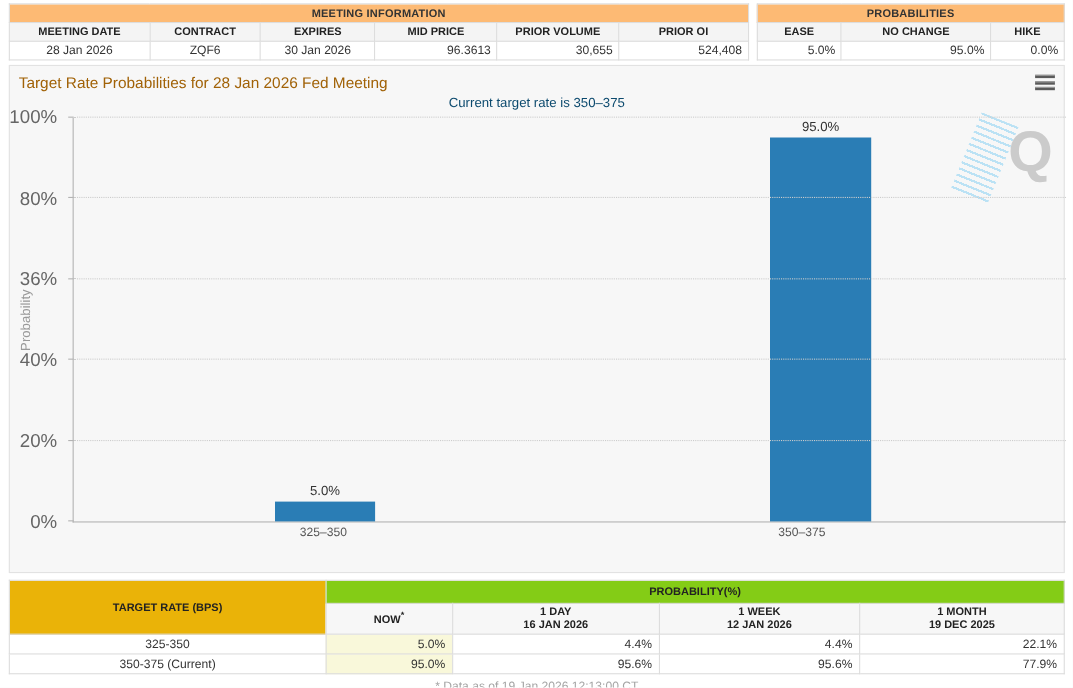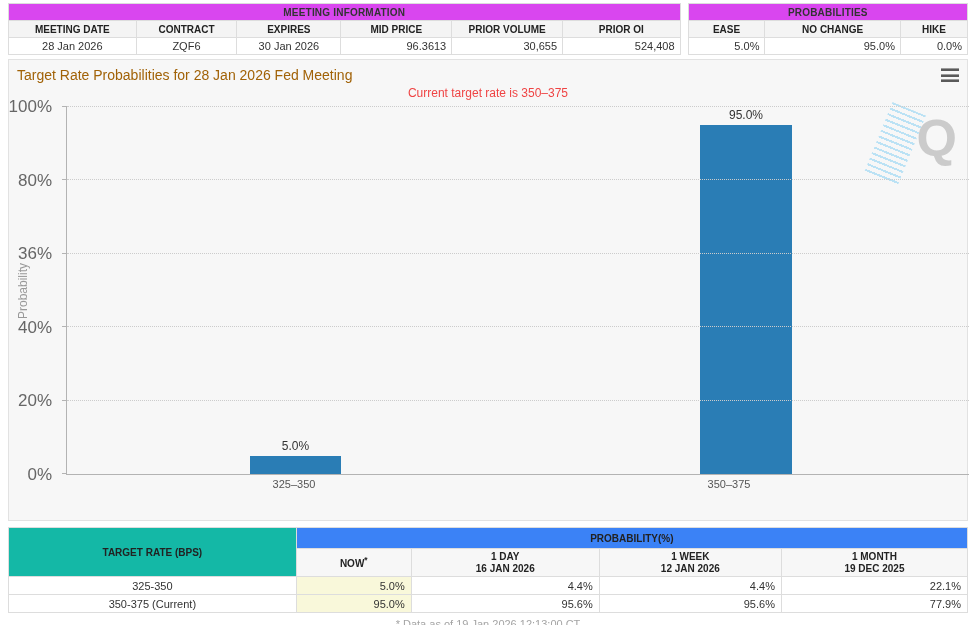--- a/index.html
+++ b/index.html
@@ -4,37 +4,37 @@
 <style>
   * { margin:0; padding:0; box-sizing:border-box; }
   html,body { width:975px; height:625px; background:#ffffff;
     font-family:"Liberation Sans", sans-serif; color:#333; overflow:hidden; }
   .page { padding:3px 7px 0 8px; }
 
   
   .top-tables { display:flex; gap:7px; }
   table.info { border-collapse:collapse; font-size:11px; background:#fff; }
   table.info th, table.info td { border:1px solid #ddd; padding:2px 5px; height:17px; }
-  table.info .grp { font-weight:bold; font-size:10px; text-align:center; background:#d946ef; letter-spacing:.2px; }
+  table.info .grp { font-weight:bold; font-size:10px; text-align:center; background:#fdba74; letter-spacing:.2px; }
   table.info .colh { font-weight:bold; font-size:10px; text-align:center; background:#f4f4f4; color:#222; }
   table.info td.c { text-align:center; }
   table.info td.r { text-align:right; }
   .t-meeting { width:674px; }
   .t-probs { width:281px; }
 
   
   .chart-widget { margin-top:4px; width:960px; height:462px; background:#f7f7f7;
     border:1px solid #e2e2e2; position:relative; }
   .chart-titlebar { display:flex; justify-content:space-between; align-items:flex-start;
     padding:7px 8px 0 8px; height:26px; }
   .chart-title { font-size:14px; color:#a16207; }
   .menu-btn { width:18px; height:15px; display:flex; flex-direction:column;
     justify-content:space-between; cursor:pointer; padding-top:1px; }
   .menu-btn i { display:block; height:3px; background:#5a5a5a; border-top:1px solid #9a9a9a; }
-  .chart-subtitle { text-align:center; font-size:12px; color:#ef4444; height:18px; }
+  .chart-subtitle { text-align:center; font-size:12px; color:#0c4a6e; height:18px; }
 
   .chart-body { position:relative; margin-top:3px; }
   .plot-wrap { position:relative; margin-left:57px; width:903px; height:368px; }
   .plot-area { position:absolute; inset:0;
     border-left:1px solid #b3b3b3; border-bottom:1px solid #b3b3b3; }
   .gridline { position:absolute; left:0; right:0; border-top:1px dotted #cccccc; }
   .ytick-mark { position:absolute; left:-5px; width:5px; height:1px; background:#b3b3b3; }
   .y-labels { position:absolute; left:-57px; top:0; bottom:0; width:50px; }
   .y-labels span { position:absolute; right:7px; font-size:17px; color:#666;
     transform:translateY(50%); }
@@ -61,22 +61,22 @@
     color:#cbcbcb; line-height:1; font-family:"Liberation Sans", sans-serif; }
   .wm-stripes { position:absolute; left:8px; top:-4px; width:36px; height:76px;
     transform:rotate(22deg);
     background:repeating-linear-gradient(to bottom, #b0def4 0px, #b0def4 2px,
       rgba(0,0,0,0) 2px, rgba(0,0,0,0) 6px); opacity:.85; }
 
   
   table.hist { border-collapse:collapse; width:960px; margin-top:6px; font-size:11px; background:#fff; }
   table.hist th, table.hist td { border:1px solid #ddd; padding:2px 6px; }
   table.hist th { font-size:10px; color:#222; }
-  .hist .left-head { width:30%; background:#14b8a6; text-align:center; font-weight:bold; }
-  .hist .grp-head { background:#3b82f6; text-align:center; font-weight:bold; height:21px; }
+  .hist .left-head { width:30%; background:#eab308; text-align:center; font-weight:bold; }
+  .hist .grp-head { background:#84cc16; text-align:center; font-weight:bold; height:21px; }
   .hist .sub-head { background:#f7f7f7; text-align:center; font-weight:bold; height:23px; line-height:1.15; }
   .hist .w-now { width:12%; } .hist .w-day { width:19.6%; }
   .hist .w-week { width:19%; } .hist .w-month { width:19.4%; }
   .hist td { height:18px; }
   .hist td.lbl { text-align:center; }
   .hist td.num { text-align:right; }
   .hist td.now-cell { background:#f9f8da; }
 
   .footnote { text-align:center; font-size:11px; color:#a4a4a4; margin-top:5px; }
 </style>

